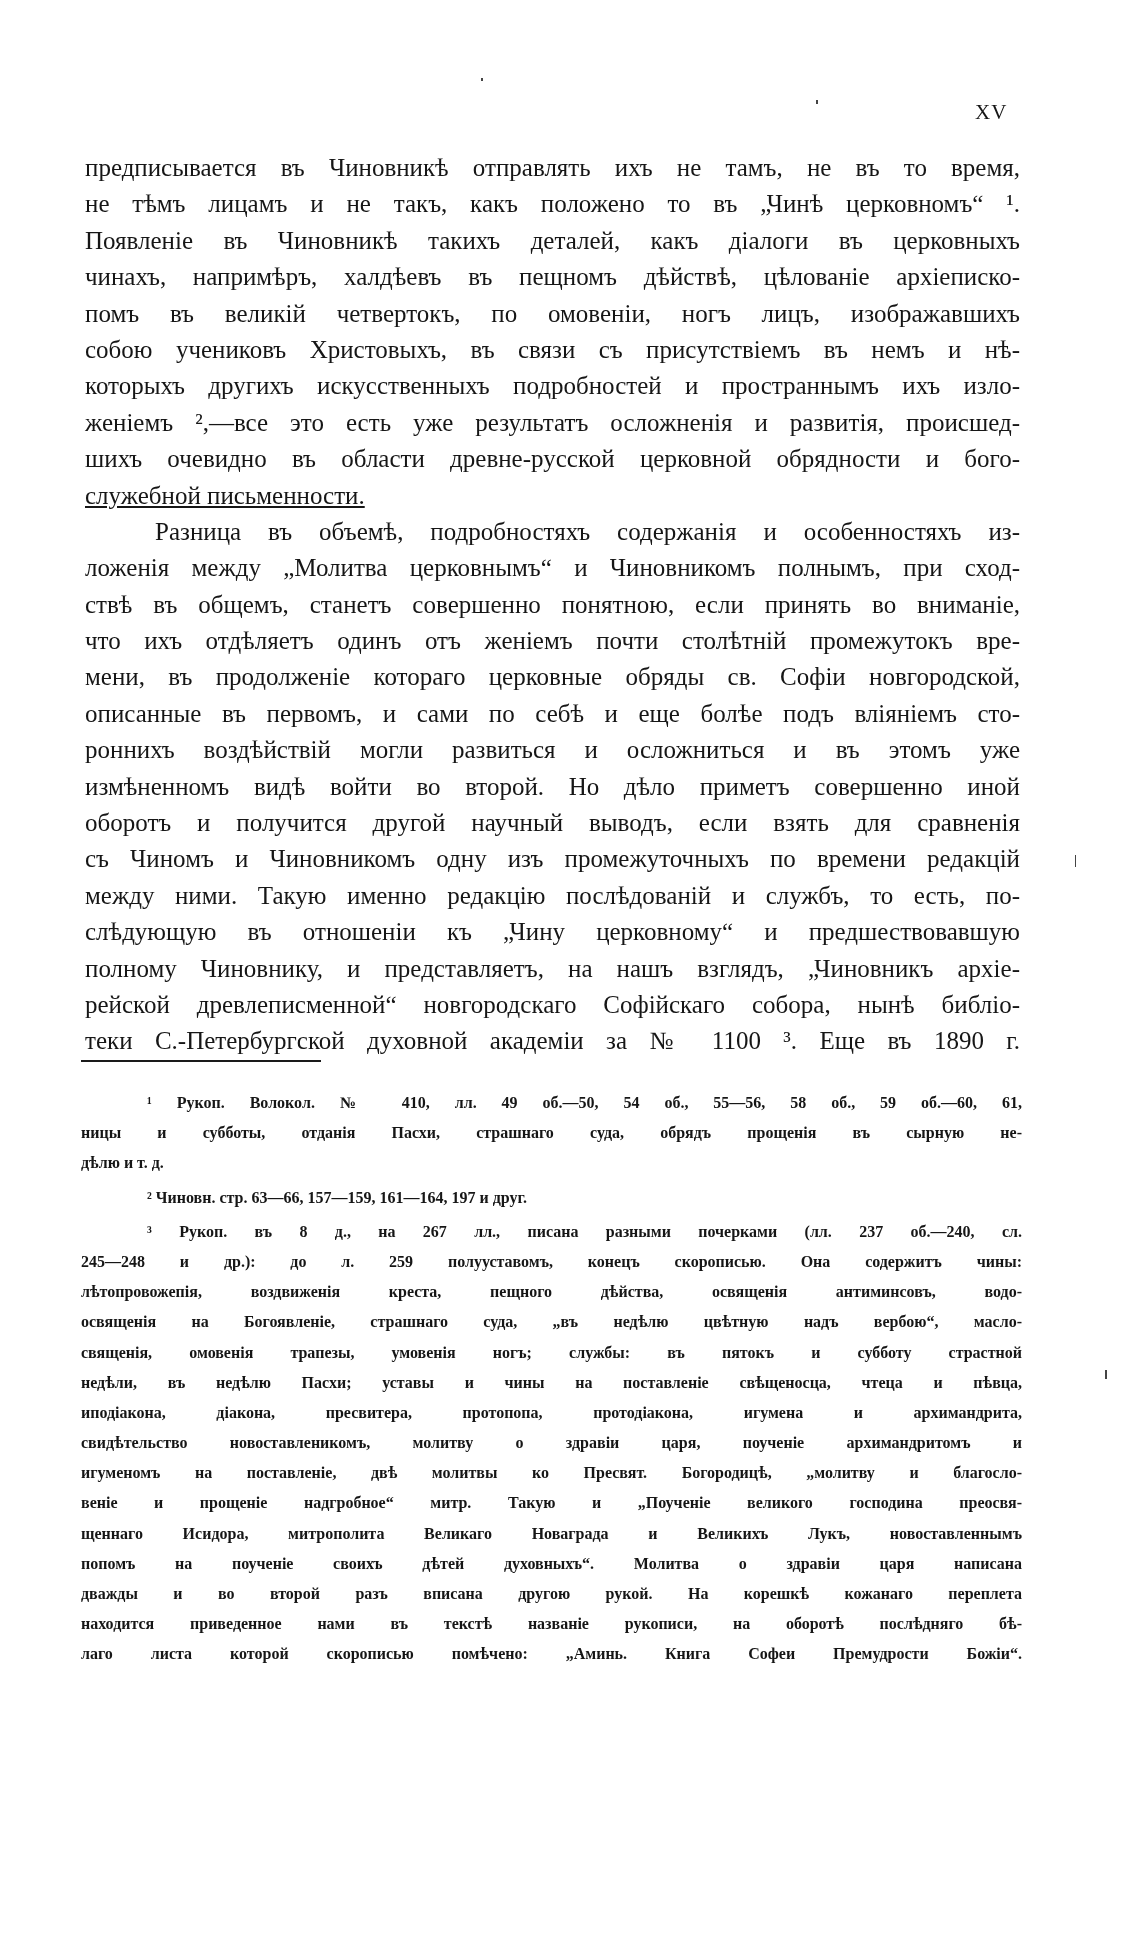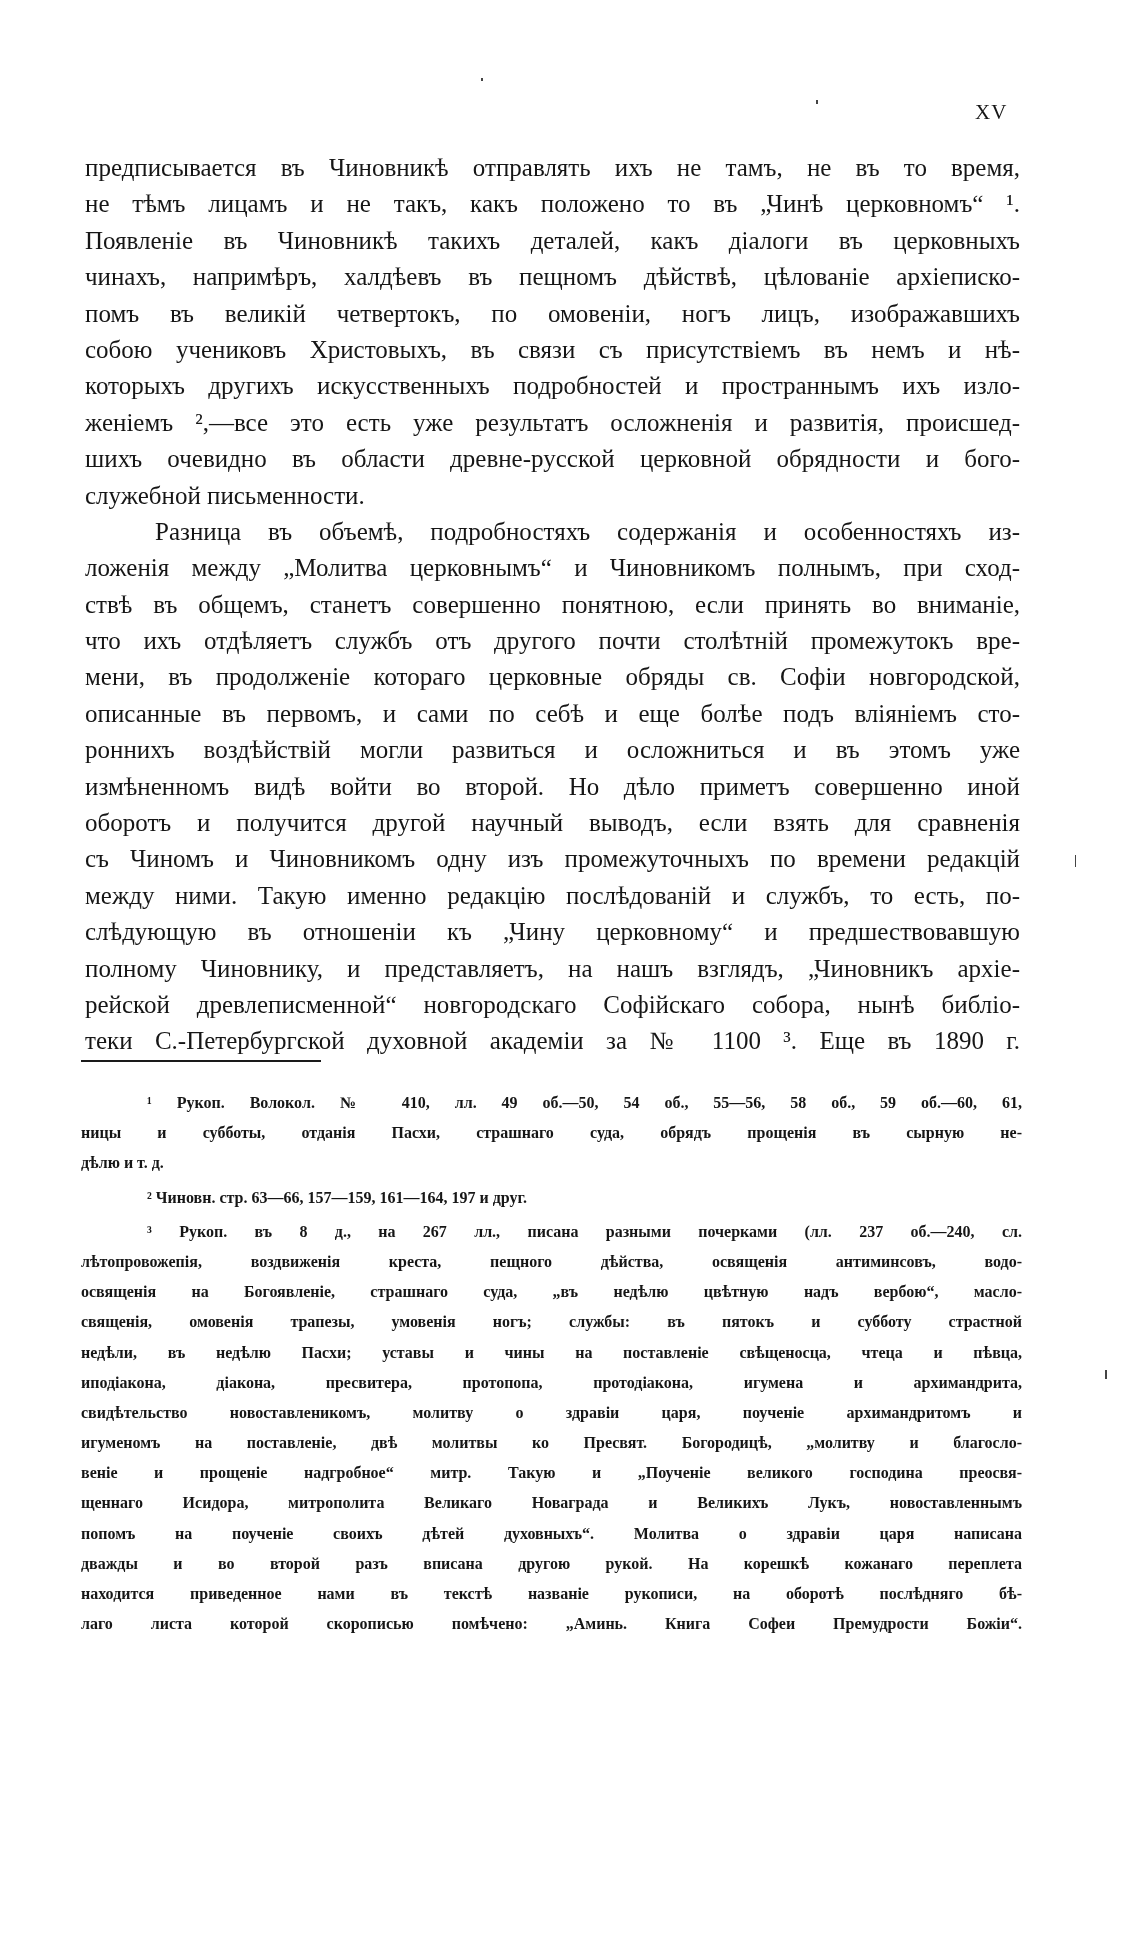--- a/index.html
+++ b/index.html
@@ -34,20 +34,21 @@
     .main-text .line {
       height: 36.4px;
       line-height: 36.4px;
       white-space: nowrap;
       text-align: justify;
       text-align-last: justify;
       transform-origin: left center;
     }
     .main-text .line.last {
       text-align-last: left;
+      text-decoration: underline;
     }
     .main-text .line.indent {
       padding-left: 70px;
     }
     .footnote-rule {
       position: absolute;
       top: 1060px;
       left: 81px;
       width: 240px;
       height: 0;
@@ -103,21 +104,21 @@
     <div class="line">собою учениковъ Христовыхъ, въ связи съ присутствіемъ въ немъ и нѣ-</div>
     <div class="line">которыхъ другихъ искусственныхъ подробностей и пространнымъ ихъ изло-</div>
     <div class="line">женіемъ ²,—все это есть уже результатъ осложненія и развитія, происшед-</div>
     <div class="line">шихъ очевидно въ области древне-русской церковной обрядности и бого-</div>
     <div class="line last">служебной письменности.</div>
   </div>
   <div class="paragraph">
     <div class="line indent">Разница въ объемѣ, подробностяхъ содержанія и особенностяхъ из-</div>
     <div class="line">ложенія между „Молитва церковнымъ“ и Чиновникомъ полнымъ, при сход-</div>
     <div class="line">ствѣ въ общемъ, станетъ совершенно понятною, если принять во вниманіе,</div>
-    <div class="line">что ихъ отдѣляетъ службъ отъ другого почти столѣтній промежутокъ вре-</div>
+    <div class="line">что ихъ отдѣляетъ одинъ отъ женіемъ почти столѣтній промежутокъ вре-</div>
     <div class="line">мени, въ продолженіе котораго церковные обряды св. Софіи новгородской,</div>
     <div class="line">описанные въ первомъ, и сами по себѣ и еще болѣе подъ вліяніемъ сто-</div>
     <div class="line">роннихъ воздѣйствій могли развиться и осложниться и въ этомъ уже</div>
     <div class="line">измѣненномъ видѣ войти во второй. Но дѣло приметъ совершенно иной</div>
     <div class="line">оборотъ и получится другой научный выводъ, если взять для сравненія</div>
     <div class="line">съ Чиномъ и Чиновникомъ одну изъ промежуточныхъ по времени редакцій</div>
     <div class="line">между ними. Такую именно редакцію послѣдованій и службъ, то есть, по-</div>
     <div class="line">слѣдующую въ отношеніи къ „Чину церковному“ и предшествовавшую</div>
     <div class="line">полному Чиновнику, и представляетъ, на нашъ взглядъ, „Чиновникъ архіе-</div>
     <div class="line">рейской древлеписменной“ новгородскаго Софійскаго собора, нынѣ библіо-</div>
@@ -133,20 +134,21 @@
     <div class="line">ницы и субботы, отданія Пасхи, страшнаго суда, обрядъ прощенія въ сырную не-</div>
     <div class="line last">дѣлю и т. д.</div>
   </div>
   <div class="gap"></div>
   <div class="footnote">
     <div class="line indent last">² Чиновн. стр. 63—66, 157—159, 161—164, 197 и друг.</div>
   </div>
   <div class="gap"></div>
   <div class="footnote">
     <div class="line indent">³ Рукоп. въ 8 д., на 267 лл., писана разными почерками (лл. 237 об.—240, сл.</div>
+    <div class="line">245—248 и др.): до л. 259 полууставомъ, конецъ скорописью. Она содержитъ чины:</div>
     <div class="line">лѣтопровожепія, воздвиженія креста, пещного дѣйства, освященія антиминсовъ, водо-</div>
     <div class="line">освященія на Богоявленіе, страшнаго суда, „въ недѣлю цвѣтную надъ вербою“, масло-</div>
     <div class="line">священія, омовенія трапезы, умовенія ногъ; службы: въ пятокъ и субботу страстной</div>
     <div class="line">недѣли, въ недѣлю Пасхи; уставы и чины на поставленіе свѣщеносца, чтеца и пѣвца,</div>
     <div class="line">иподіакона, діакона, пресвитера, протопопа, протодіакона, игумена и архимандрита,</div>
     <div class="line">свидѣтельство новоставленикомъ, молитву о здравіи царя, поученіе архимандритомъ и</div>
     <div class="line">игуменомъ на поставленіе, двѣ молитвы ко Пресвят. Богородицѣ, „молитву и благосло-</div>
     <div class="line">веніе и прощеніе надгробное“ митр. Такую и „Поученіе великого господина преосвя-</div>
     <div class="line">щеннаго Исидора, митрополита Великаго Новаграда и Великихъ Лукъ, новоставленнымъ</div>
     <div class="line">попомъ на поученіе своихъ дѣтей духовныхъ“. Молитва о здравіи царя написана</div>

